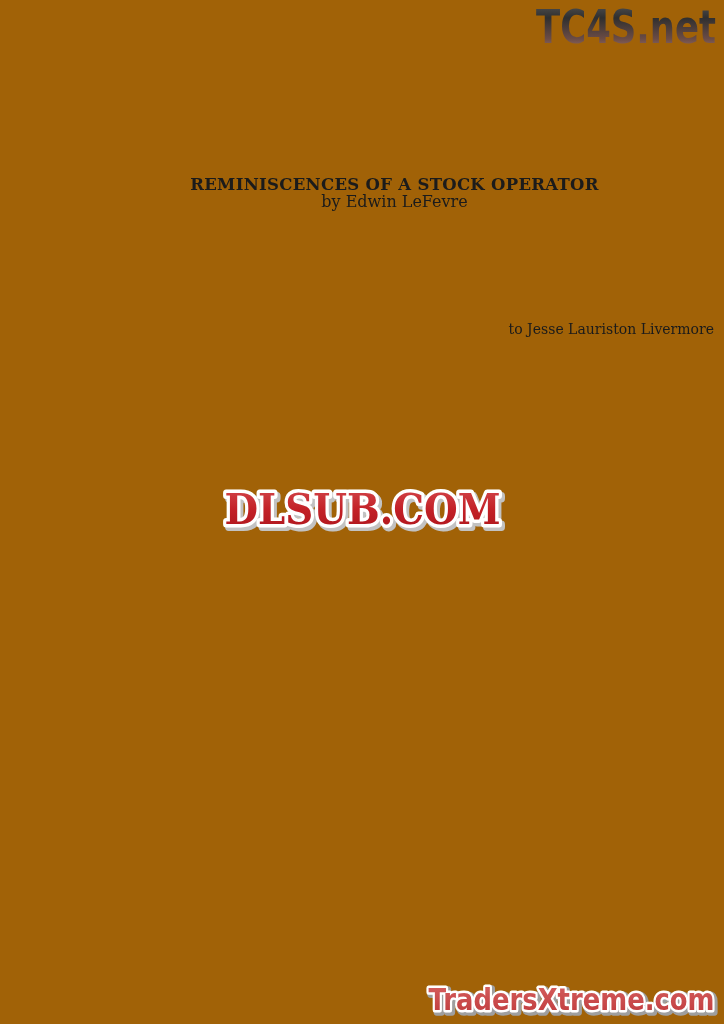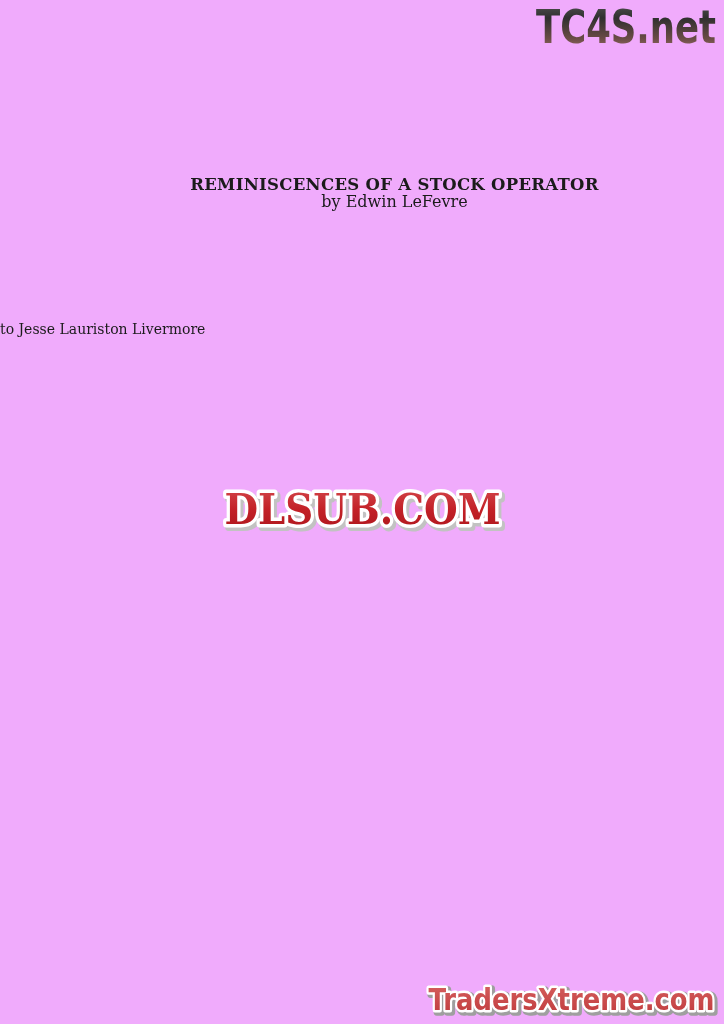--- a/index.html
+++ b/index.html
@@ -7,21 +7,21 @@
     padding: 0;
     width: 724px;
     height: 1024px;
     background: #ffffff;
     font-family: "DejaVu Serif", "Liberation Serif", serif;
   }
   .page {
     position: relative;
     width: 724px;
     height: 1024px;
-    background: #f0abfc;
+    background: #a16207;
     overflow: hidden;
   }
   
   .tc4s-svg {
     position: absolute;
     left: 531px;
     top: 1px;
   }
   .tc4s-text {
     font-family: "DejaVu Sans", "Liberation Sans", sans-serif;
@@ -48,21 +48,21 @@
     font-size: 16px;
     line-height: 15.7px;
     white-space: nowrap;
   }
   
   .dedication {
     position: absolute;
     top: 321px;
     left: 0;
     width: 714px;
-    text-align: left;
+    text-align: right;
     font-size: 14px;
     color: #1b1b1b;
     white-space: nowrap;
   }
   
   .dlsub-svg {
     position: absolute;
     left: 216px;
     top: 478px;
   }

